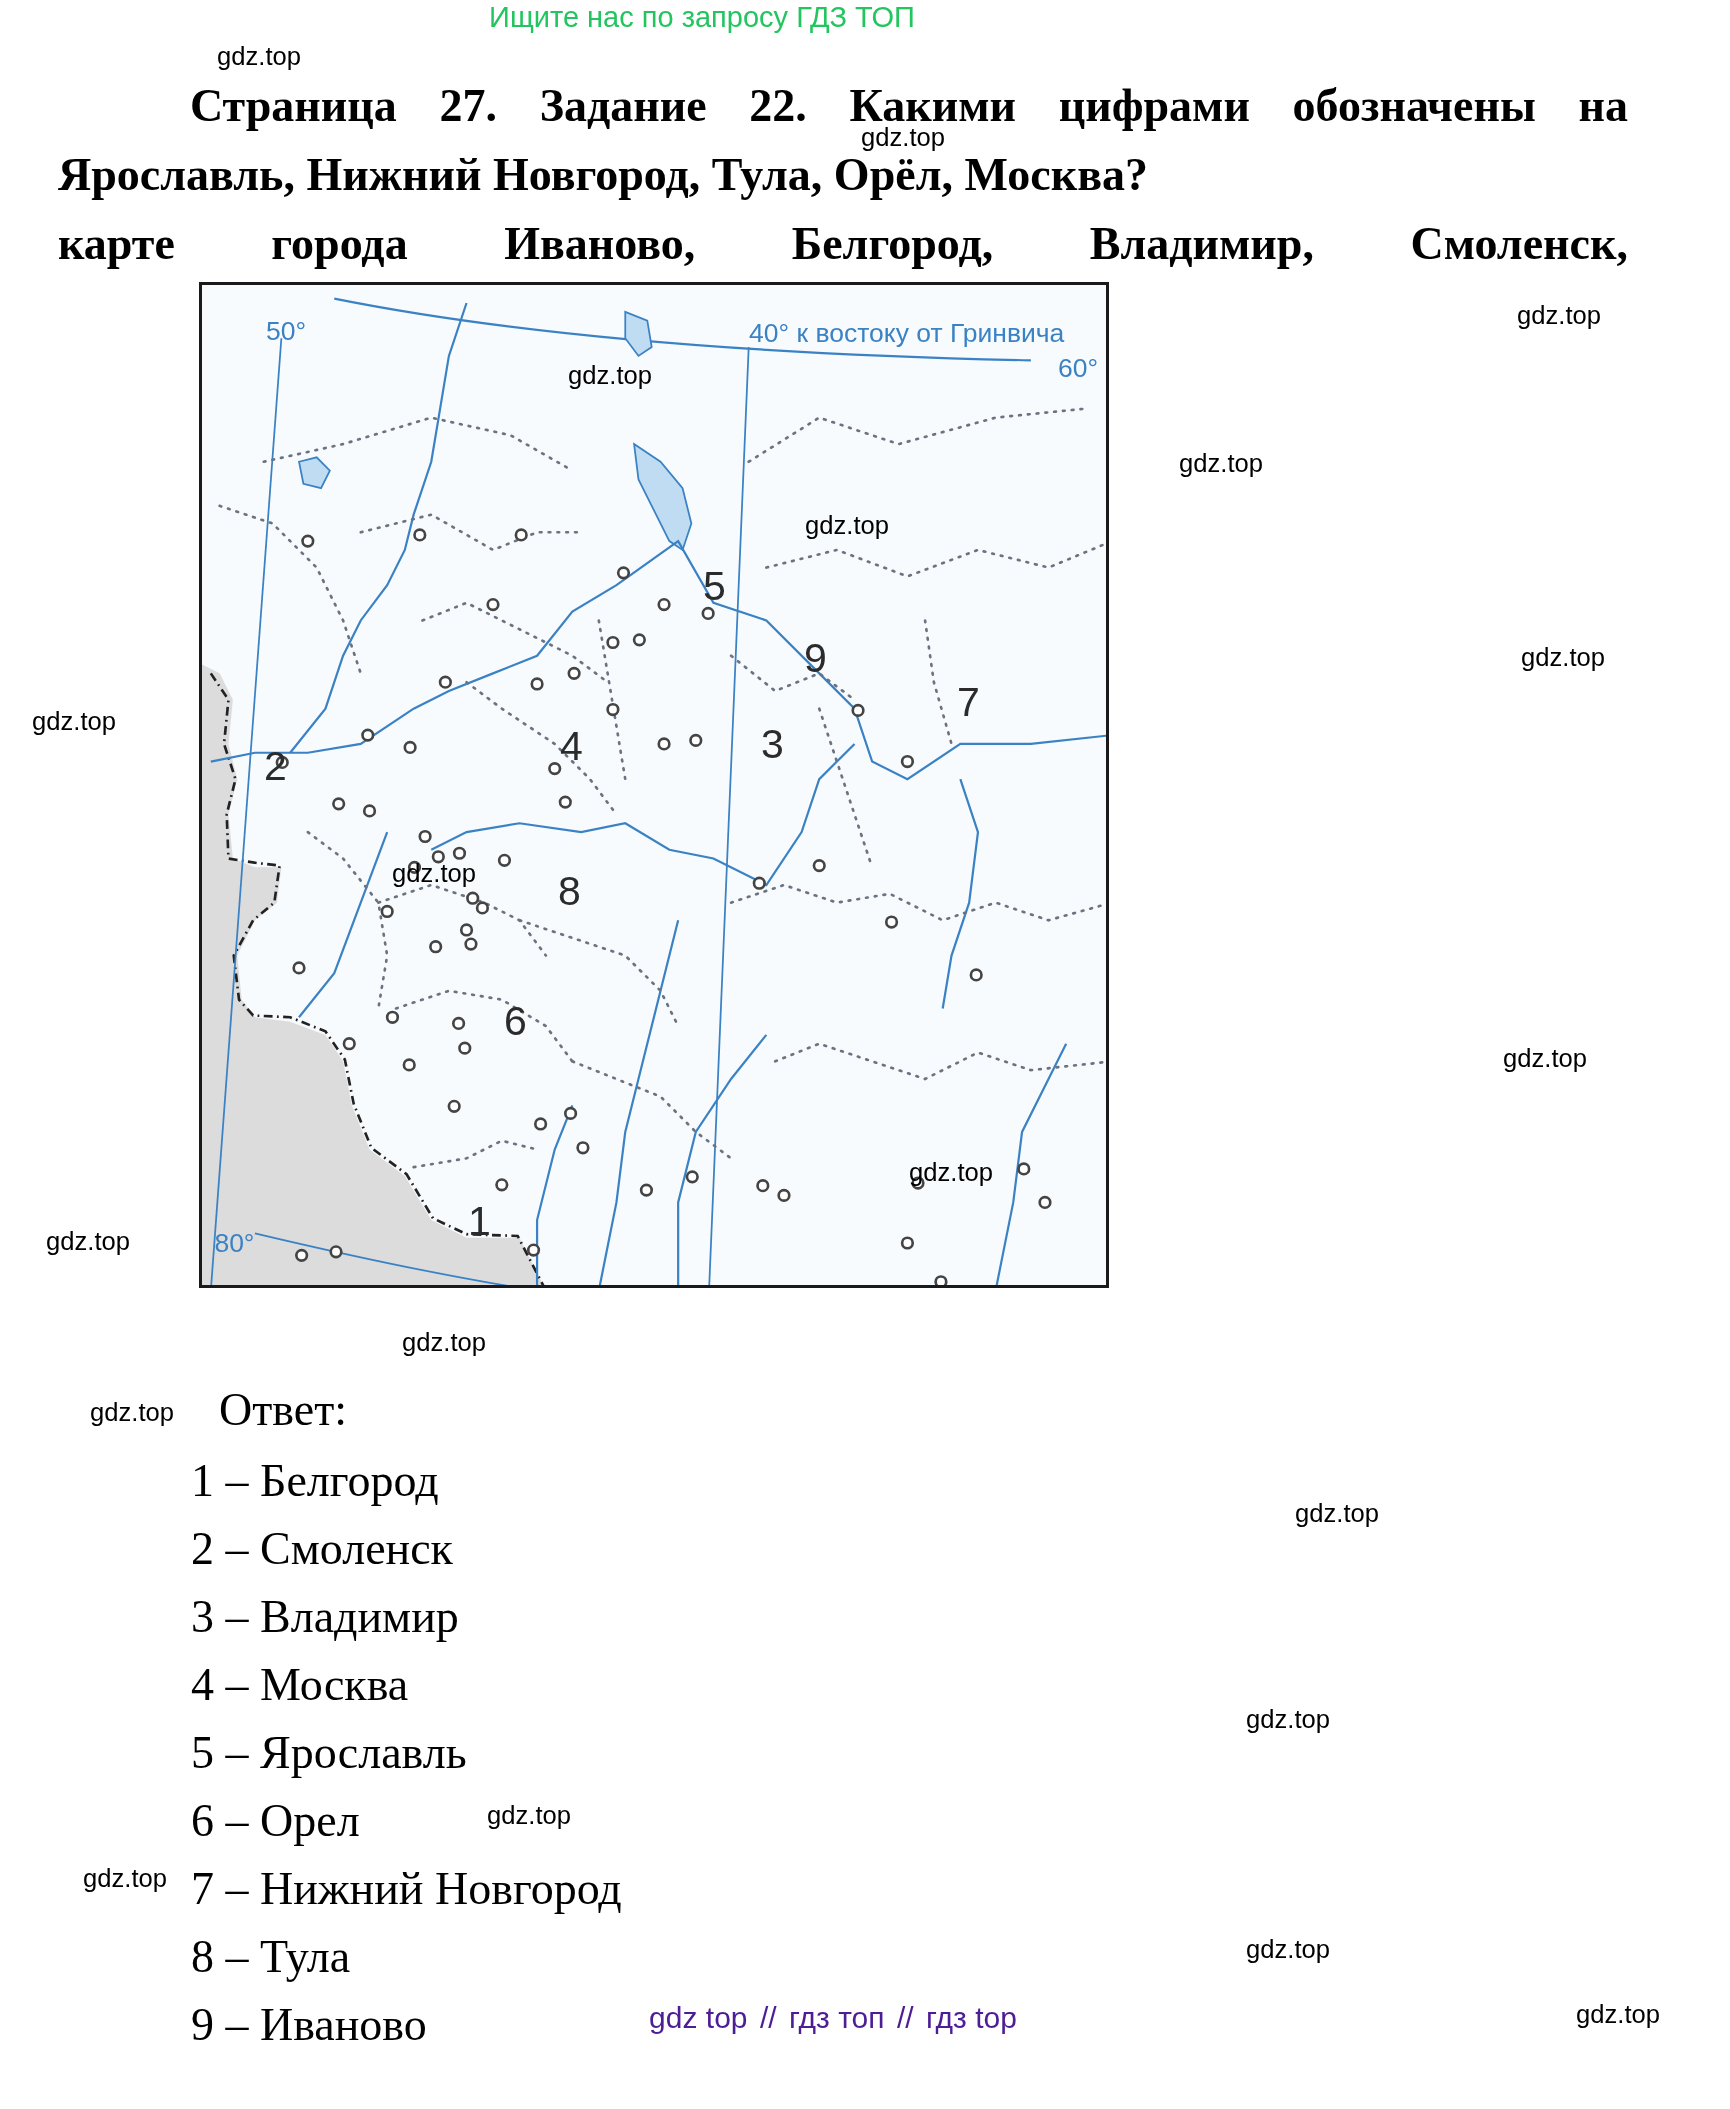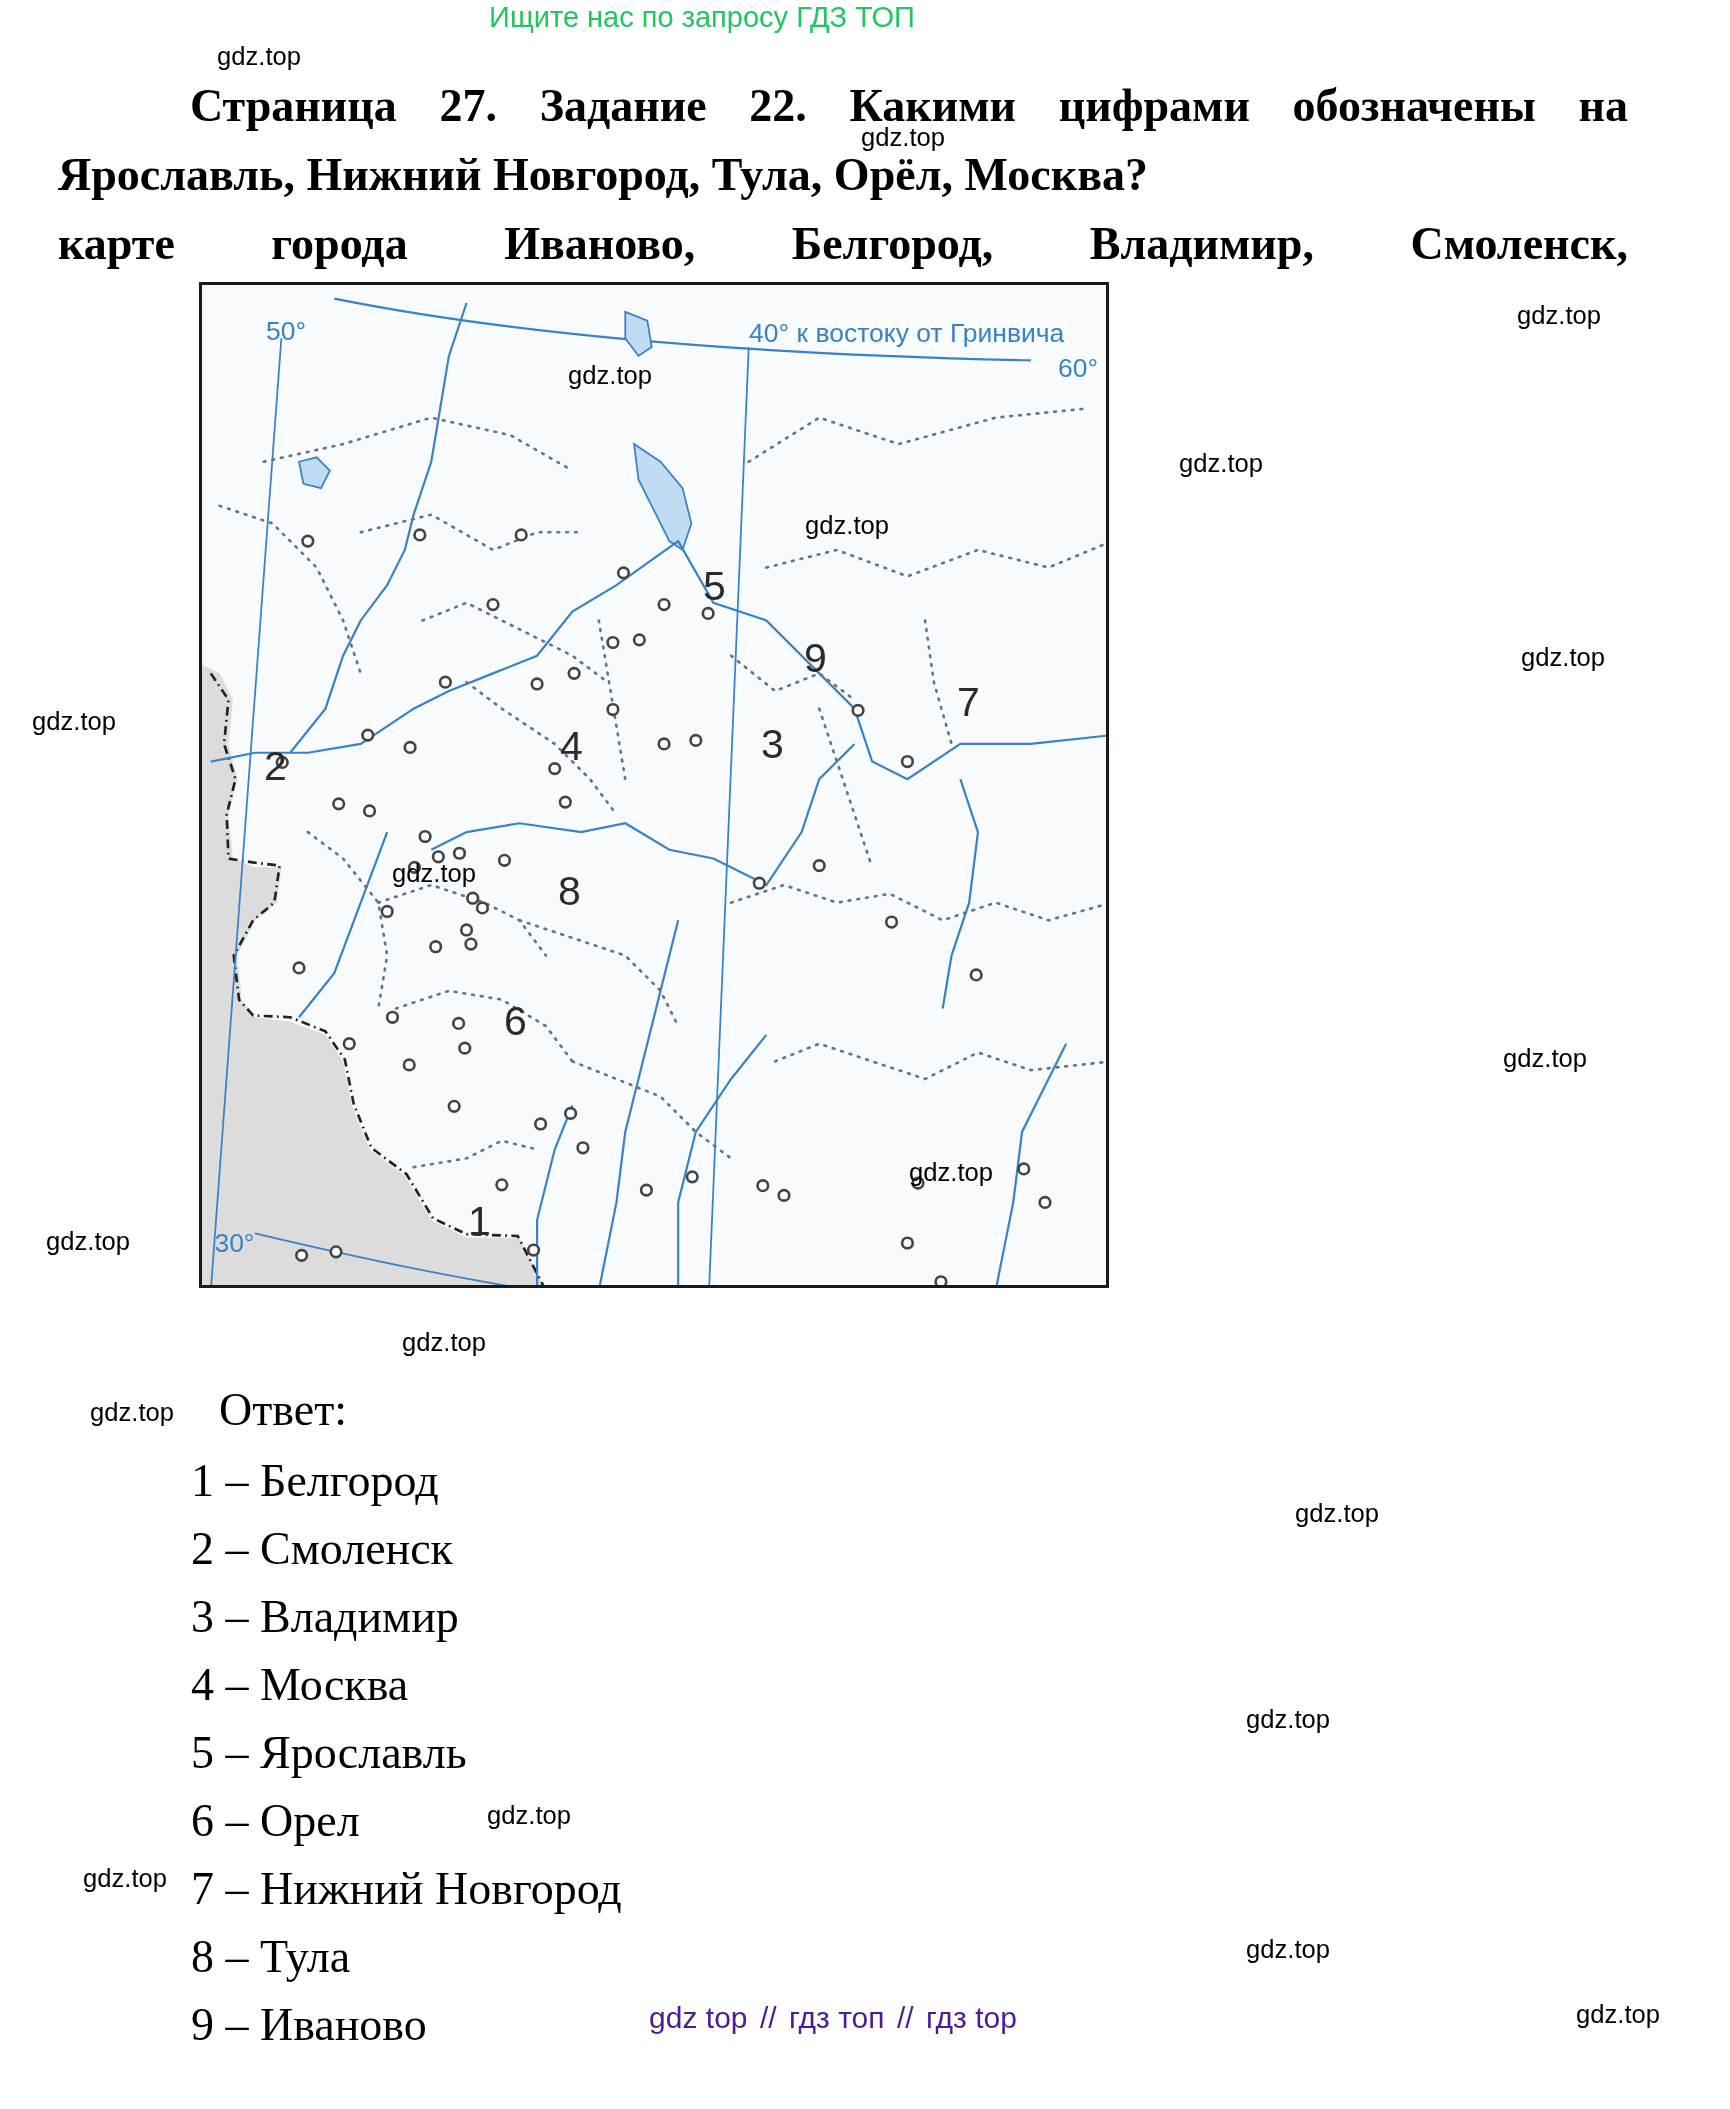--- a/index.html
+++ b/index.html
@@ -148,21 +148,21 @@
       <circle cx="956" cy="1040" r="6"></circle>
         <circle cx="1030" cy="1170" r="6"></circle>
       <circle cx="800" cy="1086" r="6"></circle>
         <circle cx="838" cy="1130" r="6"></circle>
     </g>
   </svg>
 
   <span class="map-coord" style="left:64px; top:32px;">50°</span>
   <span class="map-coord" style="left:547px; top:34px;">40° к востоку от Гринвича</span>
   <span class="map-coord" style="left:856px; top:69px;">60°</span>
-  <span class="map-coord" style="left:12.4px; top:944px;">30°</span>
+  <span class="map-coord" style="left:12.4px; top:944px;">80°</span>
 
   <span class="map-label" style="left:266px; top:916px;">1</span>
   <span class="map-label" style="left:62px; top:461px;">2</span>
   <span class="map-label" style="left:559px; top:439px;">3</span>
   <span class="map-label" style="left:358px; top:441px;">4</span>
   <span class="map-label" style="left:501px; top:281px;">5</span>
   <span class="map-label" style="left:302px; top:716px;">6</span>
   <span class="map-label" style="left:755px; top:397px;">7</span>
   <span class="map-label" style="left:356px; top:586px;">8</span>
   <span class="map-label" style="left:602px; top:353px;">9</span>

